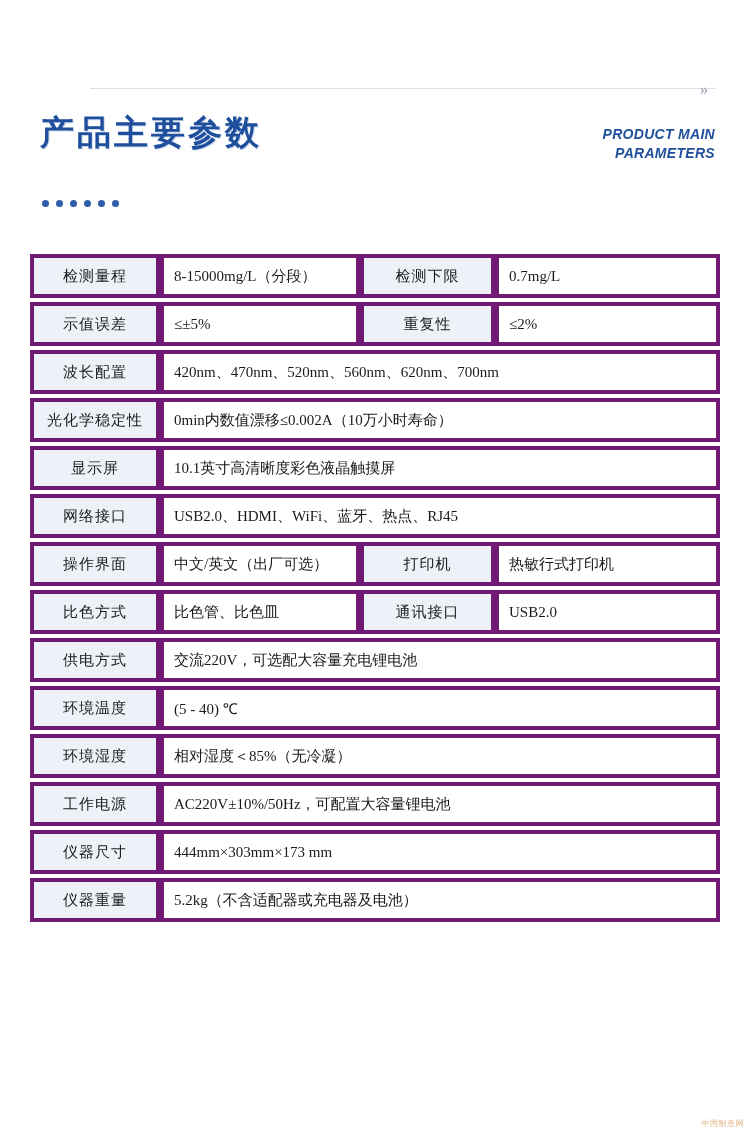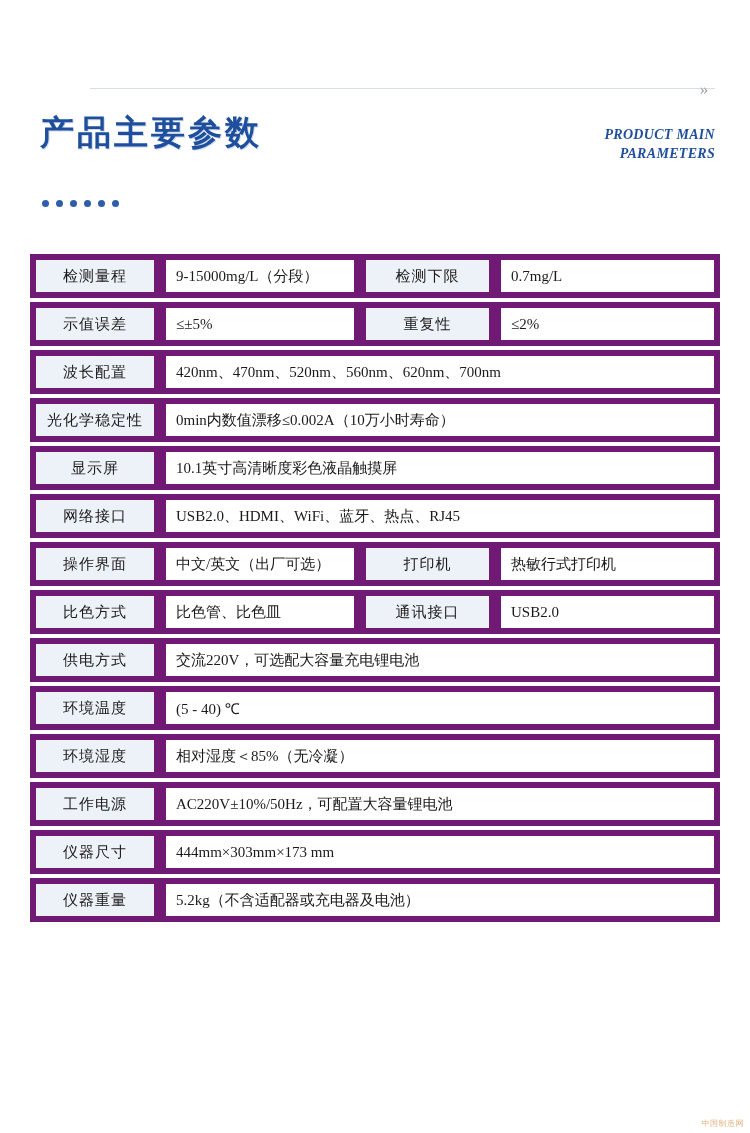--- a/index.html
+++ b/index.html
@@ -54,21 +54,21 @@
     letter-spacing: 3px;
     color: #1f4f9c;
     text-shadow: 1px 1px 0 #cfdcef;
   }
   .title-en {
     position: absolute;
     right: 35px;
     top: 125px;
     width: 230px;
     text-align: right;
-    font-family: Liberation Serif, serif;
+    font-family: Liberation Sans, sans-serif;
     font-style: italic;
     font-weight: bold;
     font-size: 14px;
     line-height: 19px;
     color: #1f4f9c;
     letter-spacing: 0.3px;
   }
   .dots {
     position: absolute;
     left: 42px;
@@ -88,21 +88,21 @@
   .table-wrap {
     padding: 0 30px;
   }
   table.spec {
     width: 690px;
     border-collapse: separate;
     border-spacing: 0 4px;
     table-layout: fixed;
   }
   table.spec td {
-    border: 6px solid #701a75;
+    border: 4px solid #701a75;
     height: 44px;
     font-size: 15px;
     color: #1a1a1a;
     vertical-align: middle;
   }
   td.label {
     background: #edf2f8;
     text-align: center;
     width: 130px;
     color: #15233b;
@@ -151,21 +151,21 @@
       <span></span>
     </div>
   </div>
 
   <div class="table-wrap">
     <table class="spec">
       <tbody>
 
         <tr>
           <td class="label">检测量程</td>
-          <td class="value val-narrow">9-15000mg/L（分段）</td>
+          <td class="value val-narrow">8-15000mg/L（分段）</td>
           <td class="label label2">检测下限</td>
           <td class="value">0.7mg/L</td>
         </tr>
 
         <tr>
           <td class="label">示值误差</td>
           <td class="value val-narrow">≤±5%</td>
           <td class="label label2">重复性</td>
           <td class="value">≤2%</td>
         </tr>

